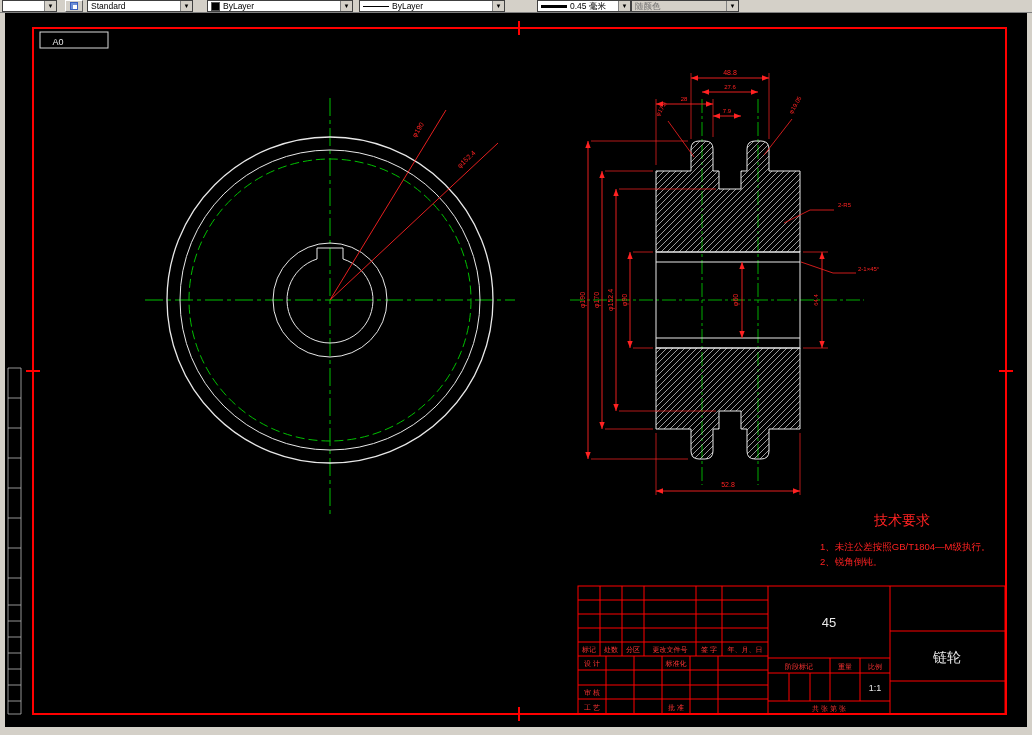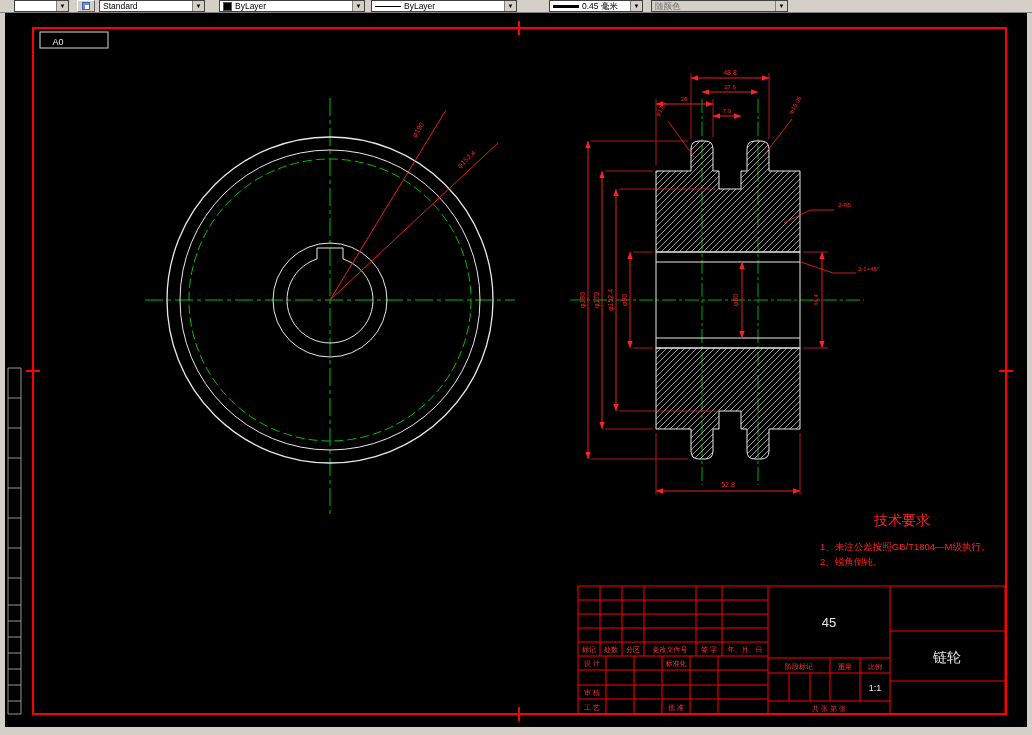--- a/index.html
+++ b/index.html
@@ -1,20 +1,20 @@
 <!DOCTYPE html>
 <html><head>
 <meta charset="utf-8">
 <style>
   html,body{margin:0;padding:0;}
   body{width:1032px;height:735px;background:#000;overflow:hidden;
        font-family:"Liberation Sans",sans-serif;}
   
   .toolbar{box-sizing:border-box;height:13px;background:#d4d0c8;display:flex;
-           align-items:center;padding:0 14px;border-bottom:1px solid #808080;}
+           align-items:center;padding:0 2px;border-bottom:1px solid #808080;}
   .combo{box-sizing:border-box;height:12px;background:#fff;border:1px solid #404040;
          display:flex;align-items:center;font-size:8.5px;color:#000;}
   .combo .val{flex:1;padding-left:3px;white-space:nowrap;overflow:hidden;line-height:10px;}
   .combo .btn{width:11px;align-self:stretch;background:#d4d0c8;border-left:1px solid #808080;
               display:flex;align-items:center;justify-content:center;font-size:6px;color:#000;}
   .combo.disabled{background:#d4d0c8;}
   .combo.disabled .val{color:#6f6f6f;}
   .swatch{width:7px;height:7px;background:#000;border:1px solid #555;margin-left:3px;flex:0 0 auto;}
   .linesample{width:26px;height:1px;background:#000;margin-left:3px;flex:0 0 auto;}
   .linesample.thick{height:3px;}
@@ -55,21 +55,21 @@
   <div class="combo" style="width:146px;margin-left:6px">
     <span class="linesample"></span>
     <span class="val">ByLayer</span>
     <span class="btn">▼</span>
   </div>
   <div class="combo" style="width:94px;margin-left:32px">
     <span class="linesample thick"></span>
     <span class="val">0.45 毫米</span>
     <span class="btn">▼</span>
   </div>
-  <div class="combo disabled" style="width:137px;margin-left:8px">
+  <div class="combo disabled" style="width:108px;">
     <span class="val">随颜色</span>
     <span class="btn">▼</span>
   </div>
 </div>
 
 <svg width="1032" height="722" viewBox="0 0 1032 722">
   <defs>
     <pattern id="hatch" patternUnits="userSpaceOnUse" width="6" height="6">
       <path d="M0,6 L6,0" stroke="#dcdcdc" stroke-width="0.7"></path>
     </pattern>

